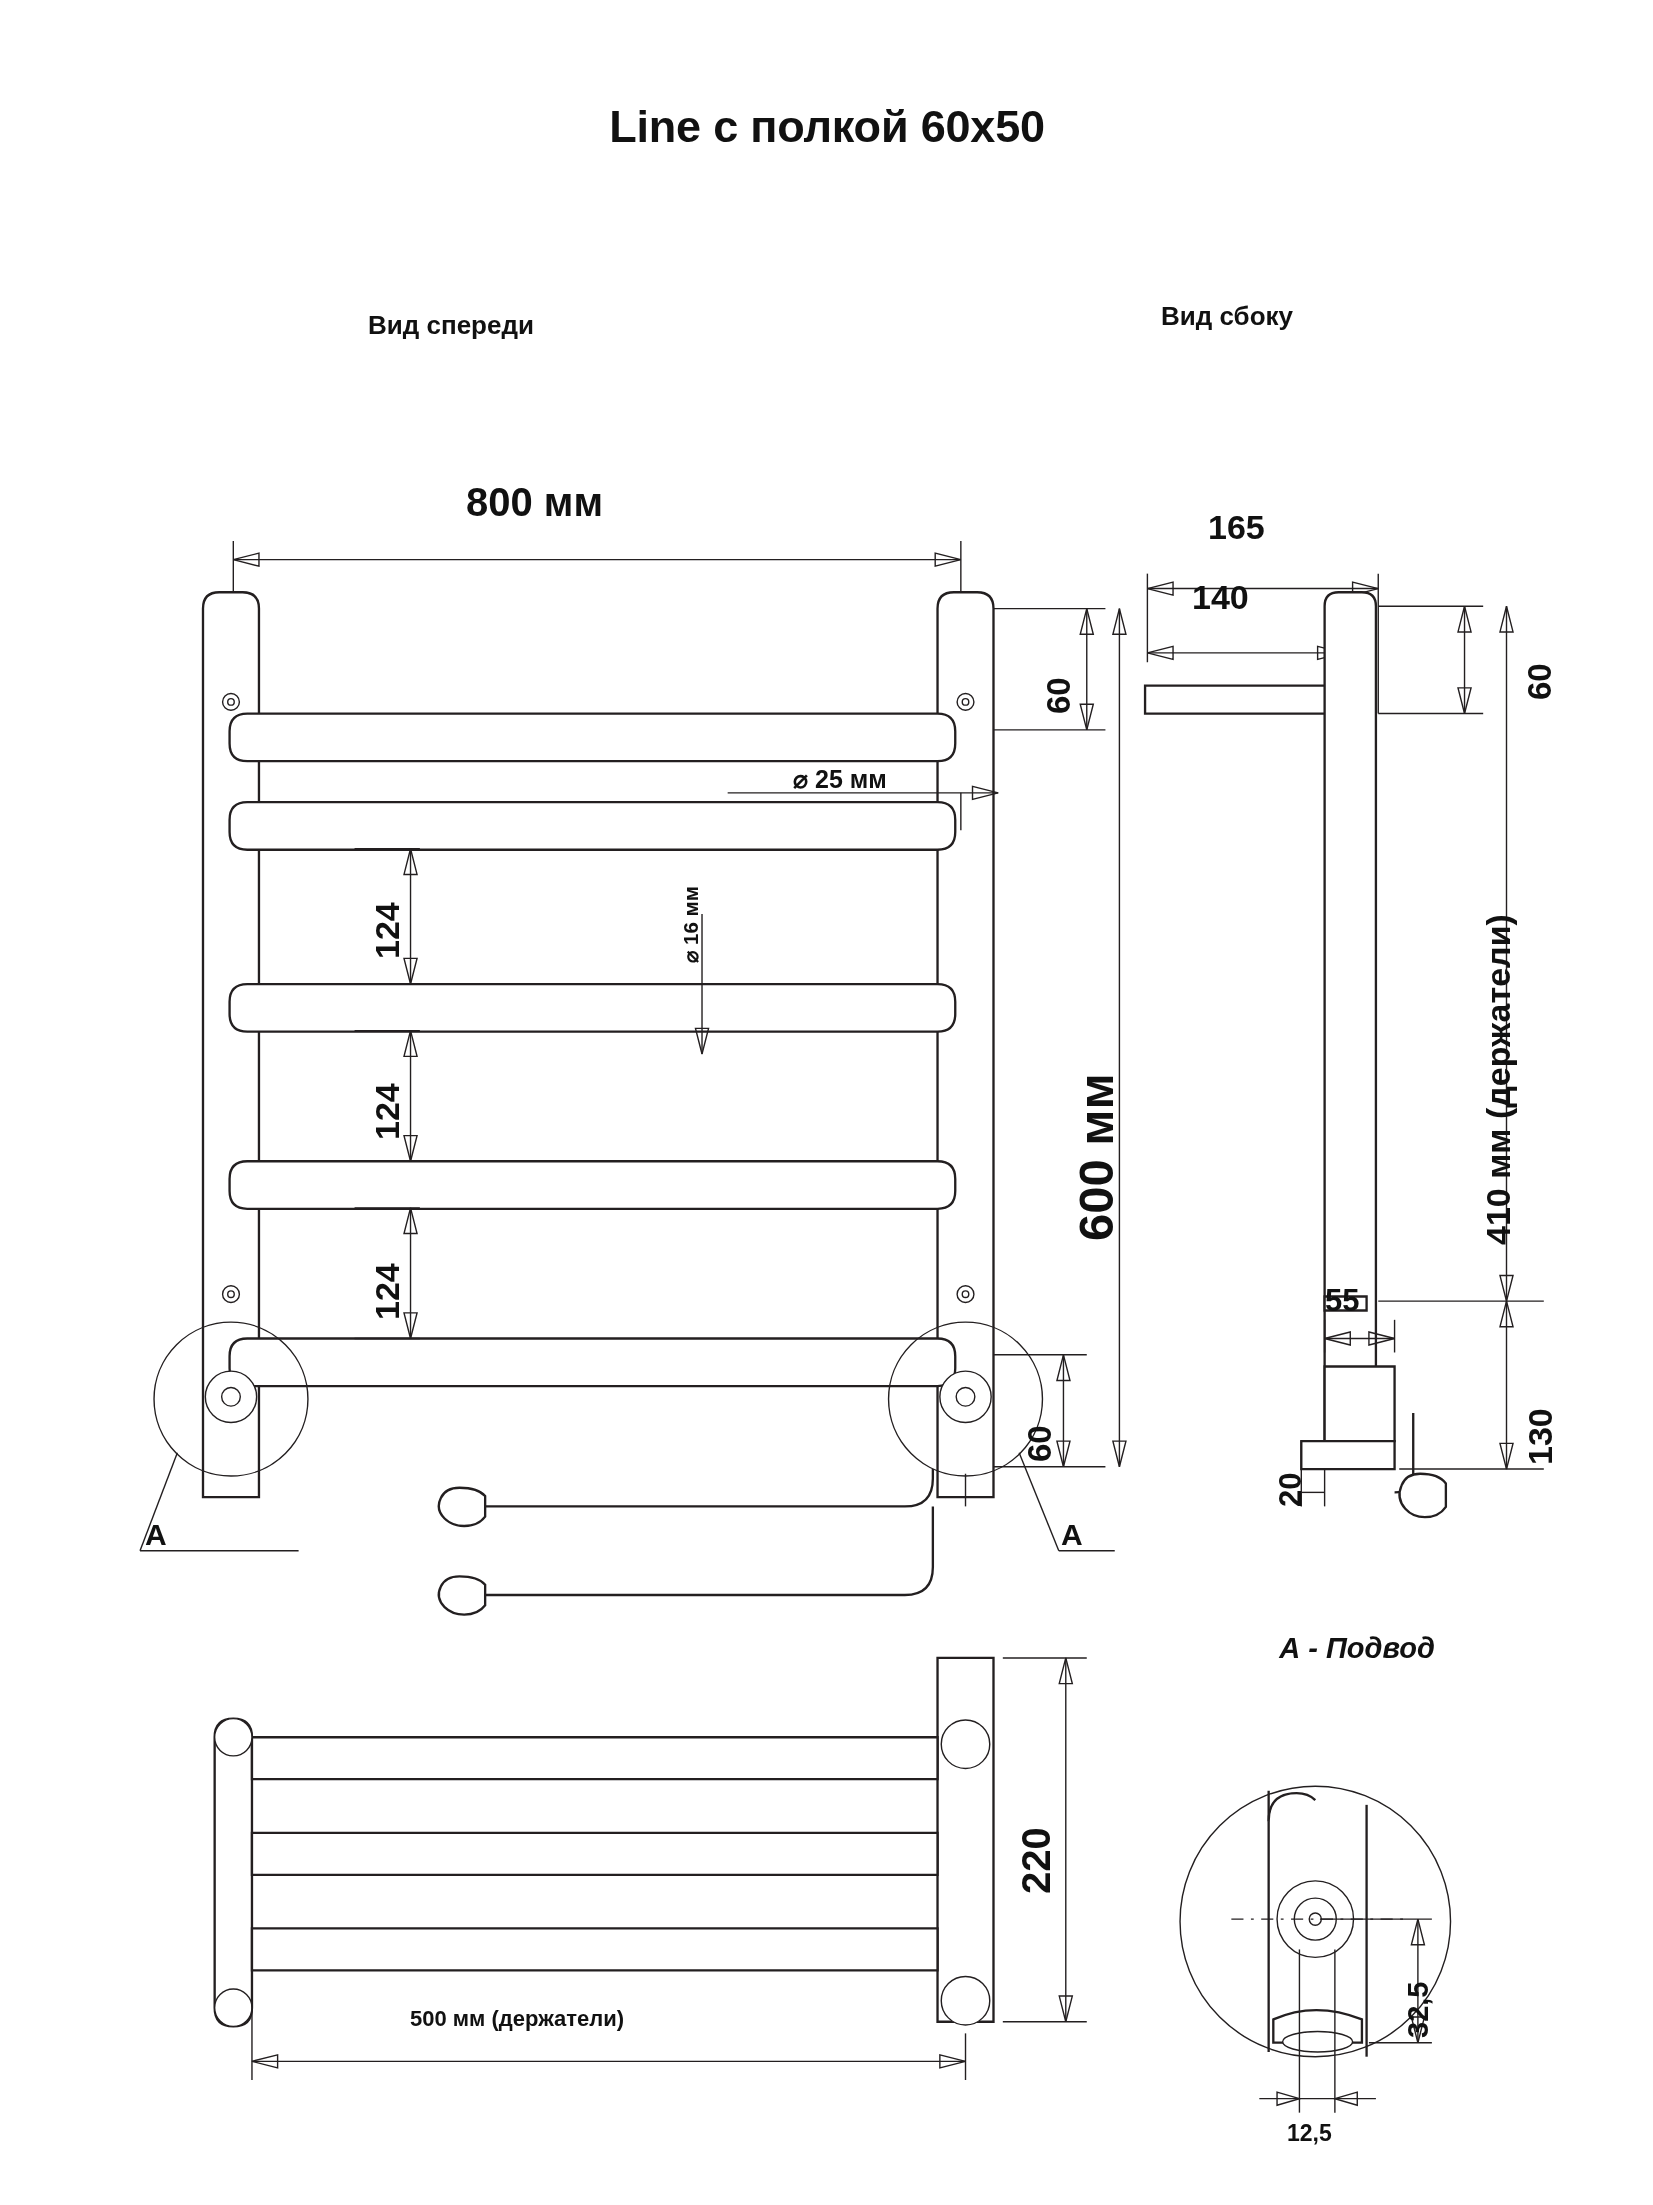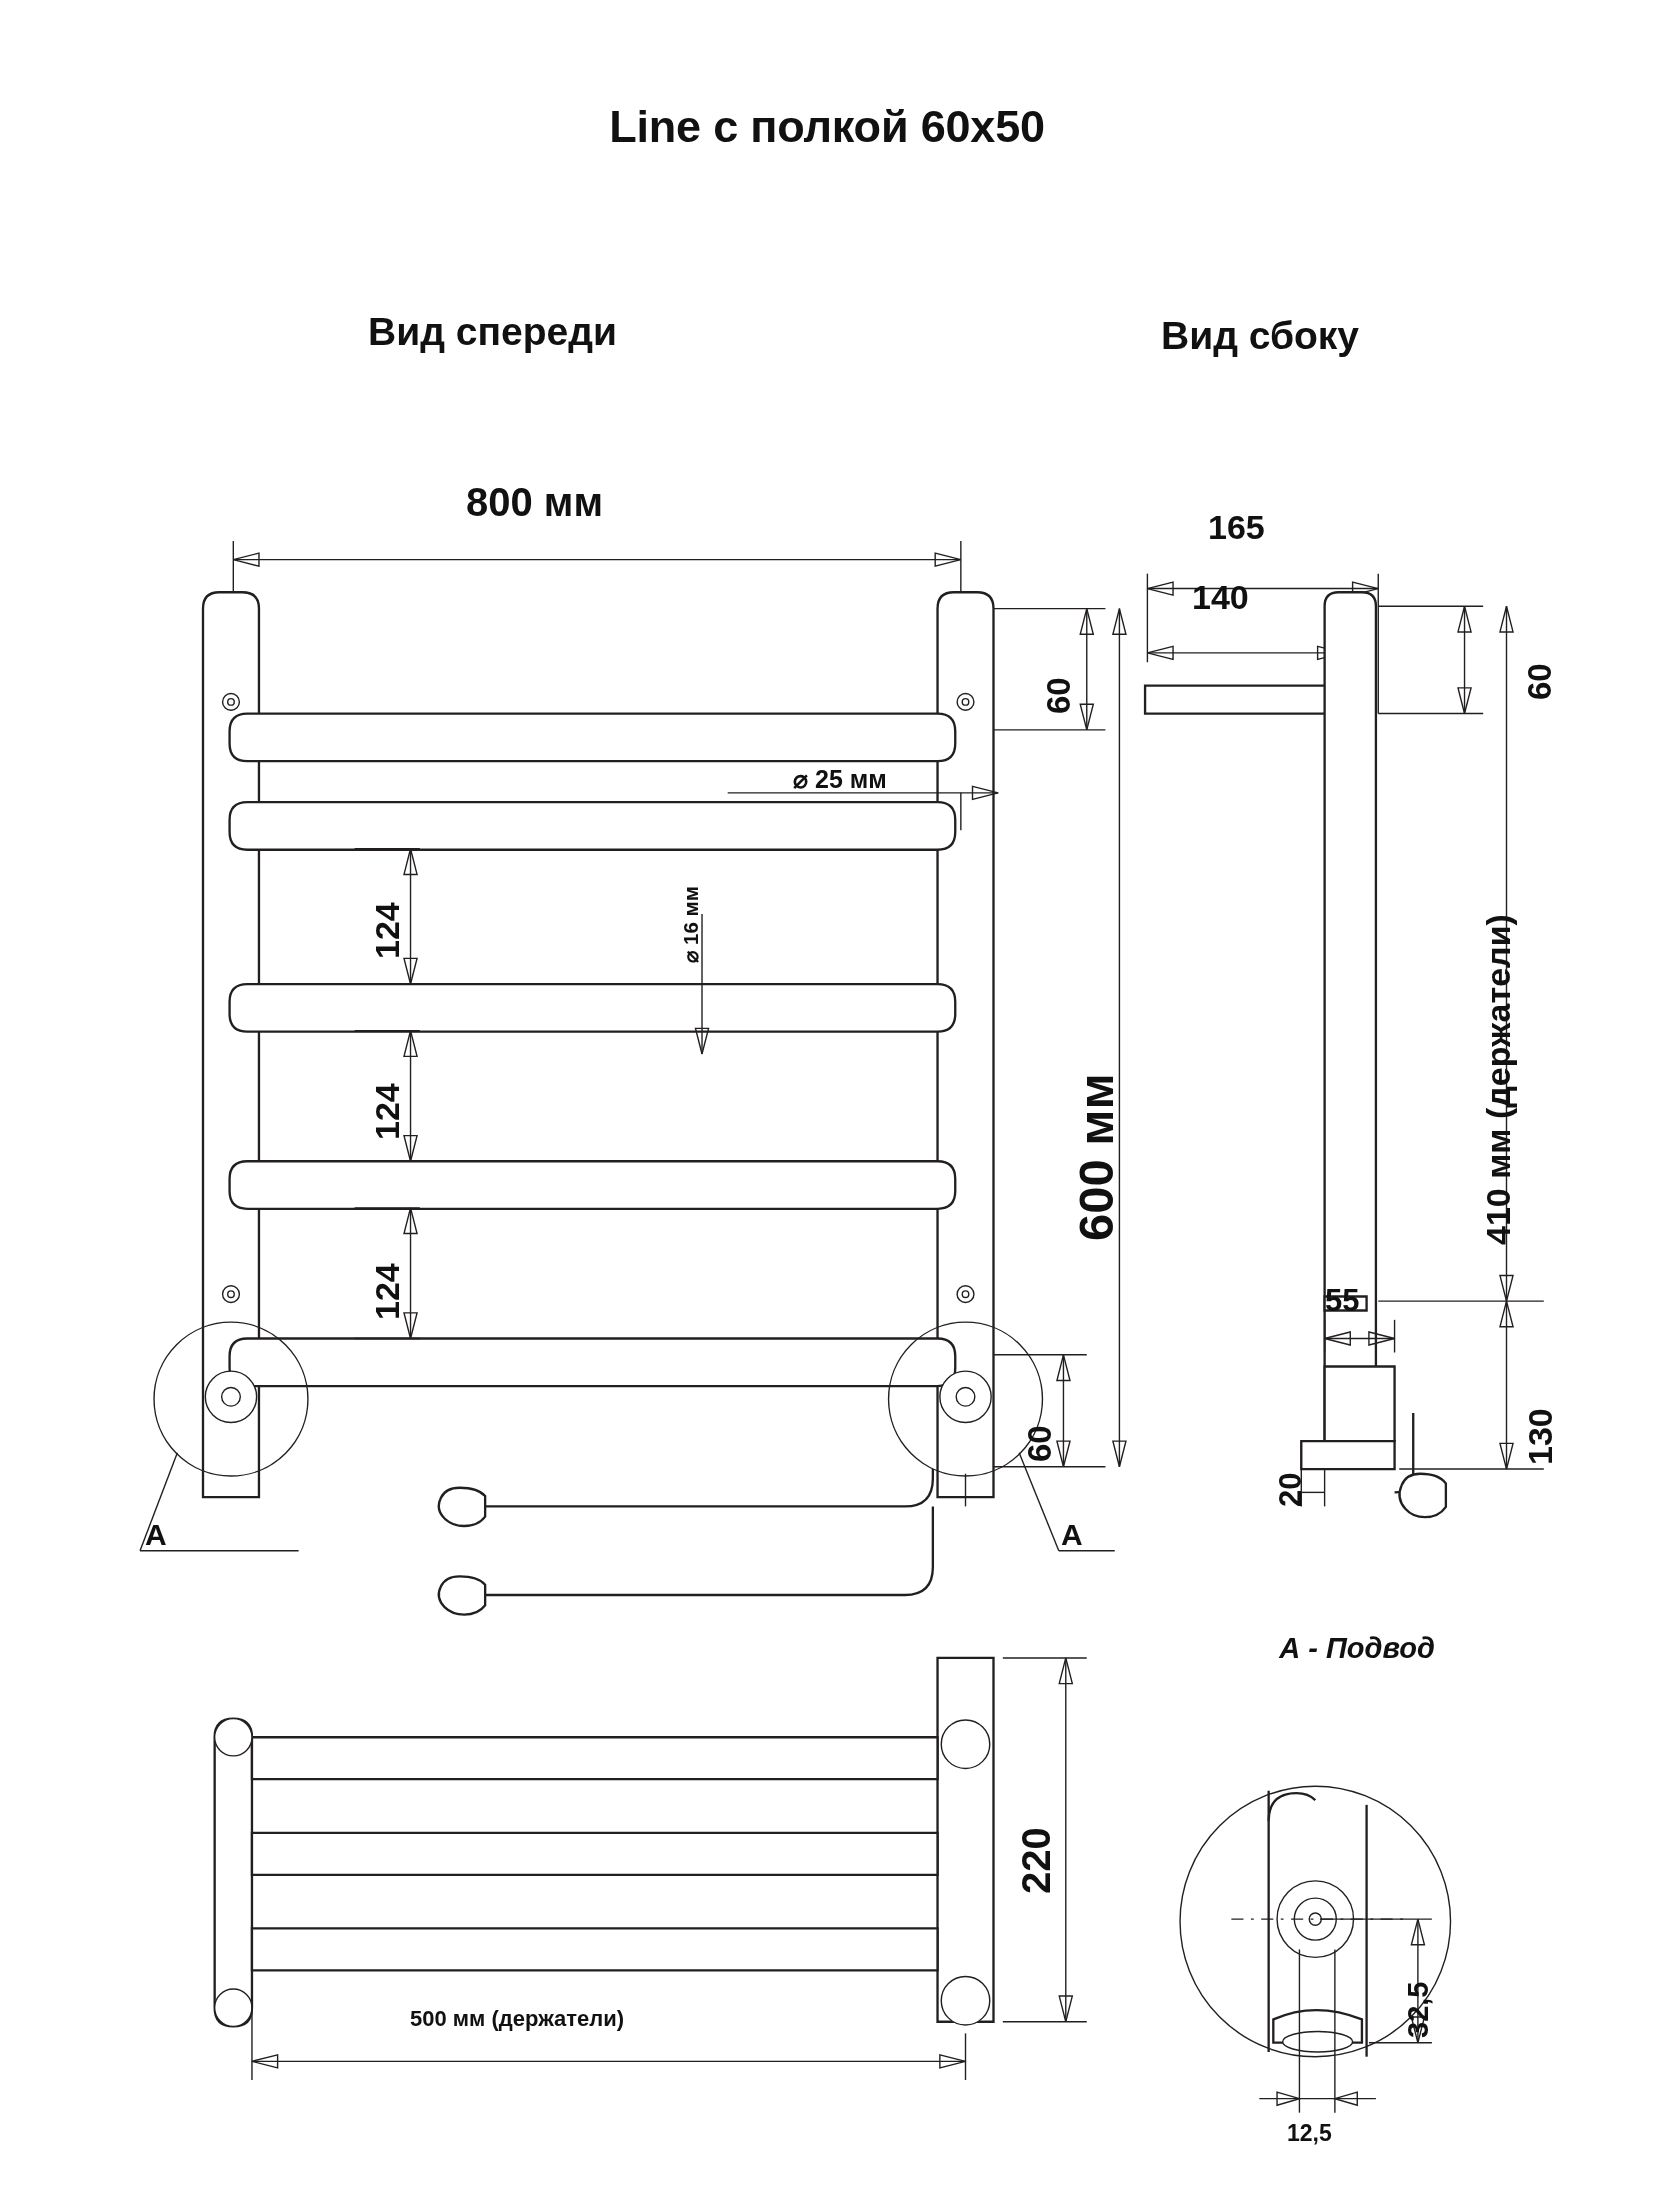--- a/index.html
+++ b/index.html
@@ -27,27 +27,27 @@
   }
   .title-line {
     font-size: 45px;
     font-weight: bold;
     letter-spacing: -0.2px;
     line-height: 1.22;
     color: #111;
   }
   .view-label {
     position: absolute;
-    font-size: 39px;
+    font-size: 26px;
     font-weight: bold;
     color: #111;
     white-space: nowrap;
   }
   #label-front { left: 368px; top: 310px; }
-  #label-side  { left: 1161px; top: 314px; }
+  #label-side  { left: 1161px; top: 301px; }
 
   .dim-text {
     position: absolute;
     font-weight: bold;
     color: #111;
     white-space: nowrap;
   }
   .rot90 {
     transform: rotate(-90deg);
     transform-origin: left top;

